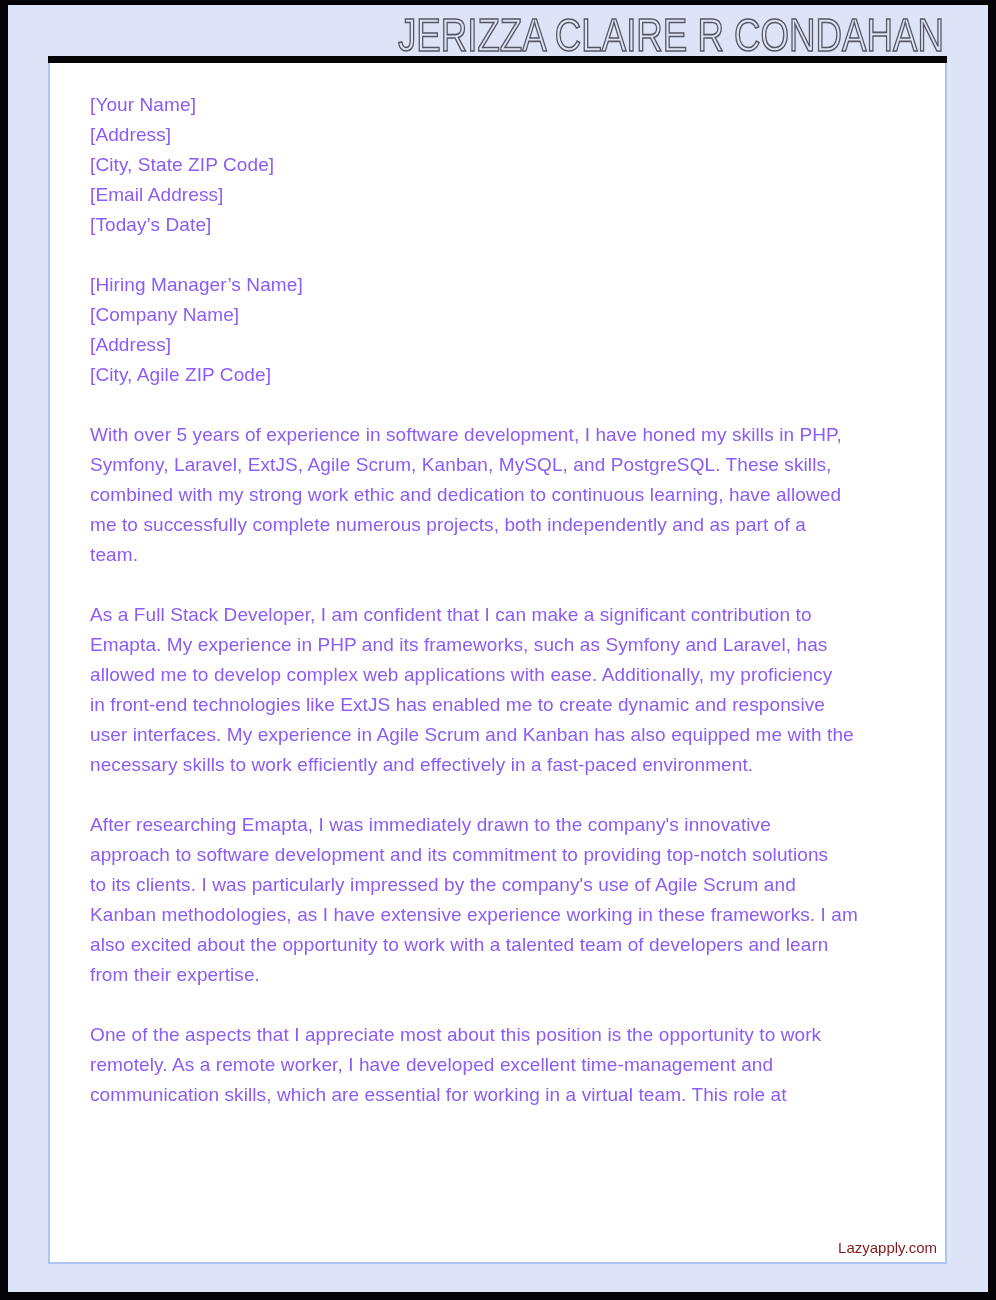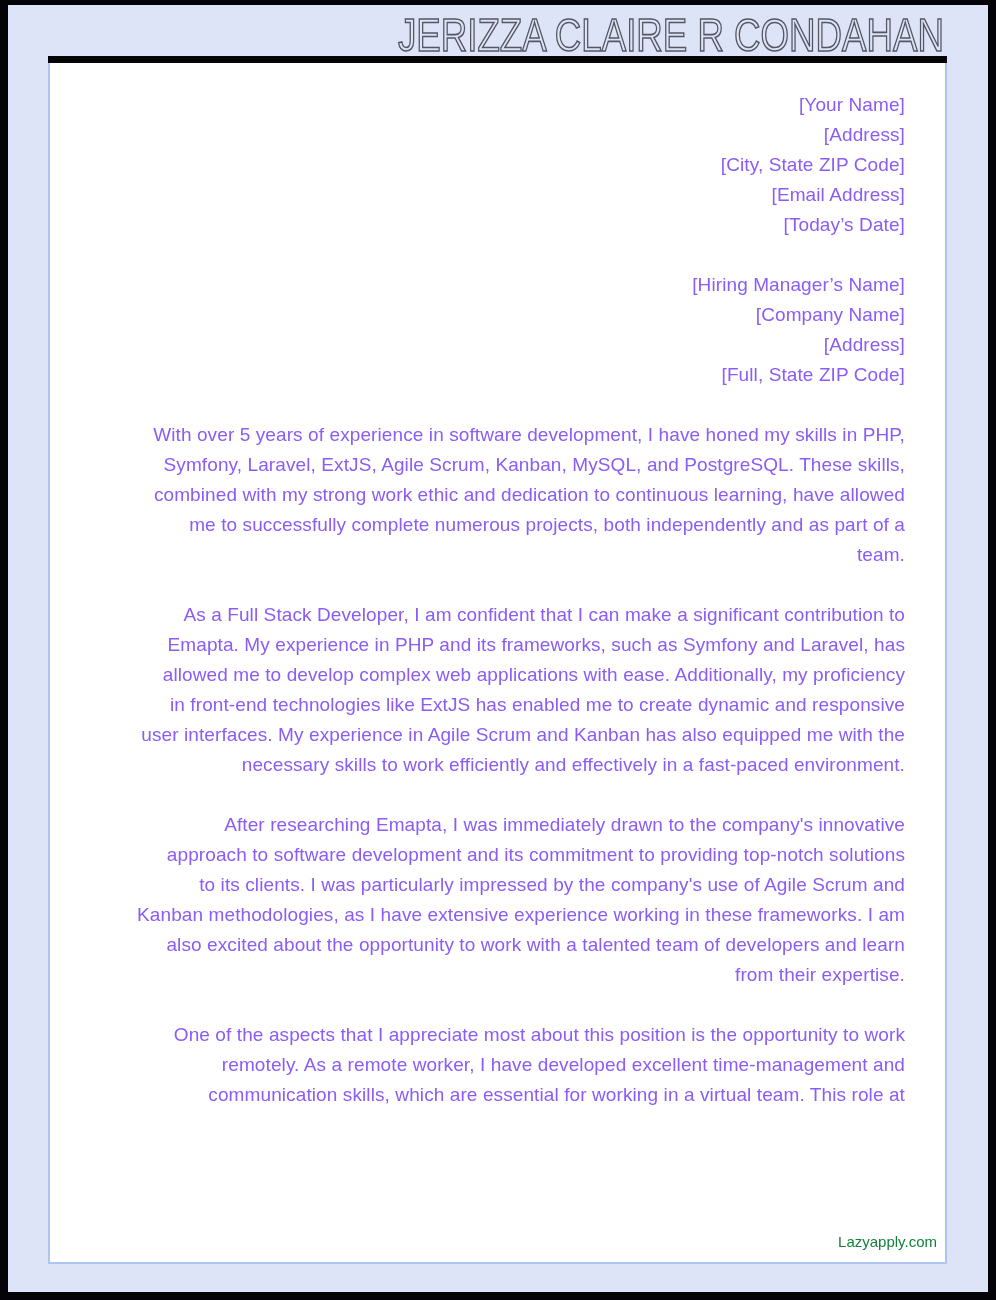--- a/index.html
+++ b/index.html
@@ -4,21 +4,21 @@
 <style>
   html, body { margin: 0; padding: 0; }
   body {
     width: 996px;
     height: 1300px;
     position: relative;
     background: #dde4f8;
     font-family: "Liberation Sans", "DejaVu Sans", sans-serif;
     overflow: hidden;
   }
-  .screen { position: absolute; inset: 0; text-align: right; }
+  .screen { position: absolute; inset: 0; }
 
   
   .frame {
     position: absolute; inset: 0;
     border: solid #030308;
     border-width: 5px 8px 8px 8px;
     z-index: 20;
     pointer-events: none;
   }
 
@@ -76,45 +76,45 @@
   }
   .block {
     white-space: pre-line;
     margin: 0 0 30px 0;
   }
   .block:last-child { margin-bottom: 8px; }
 
   .watermark {
     position: absolute;
     right: 8px;
-    bottom: 12px;
+    bottom: 6px;
     font-size: 15px;
     line-height: 16px;
-    color: #15803d;
+    color: #7f1d1d;
     white-space: nowrap;
   }
 </style>
 </head>
 <body>
 
 <div class="screen">
 
   <div class="title-name">JERIZZA CLAIRE R CONDAHAN</div>
 
   <div class="page">
     <div class="content">
       <div class="block">[Your Name]
 [Address]
 [City, State ZIP Code]
 [Email Address]
 [Today’s Date]</div>
       <div class="block">[Hiring Manager’s Name]
 [Company Name]
 [Address]
-[Full, State ZIP Code]</div>
+[City, Agile ZIP Code]</div>
       <div class="block">With over 5 years of experience in software development, I have honed my skills in PHP,
 Symfony, Laravel, ExtJS, Agile Scrum, Kanban, MySQL, and PostgreSQL. These skills,
 combined with my strong work ethic and dedication to continuous learning, have allowed
 me to successfully complete numerous projects, both independently and as part of a
 team.</div>
       <div class="block">As a Full Stack Developer, I am confident that I can make a significant contribution to
 Emapta. My experience in PHP and its frameworks, such as Symfony and Laravel, has
 allowed me to develop complex web applications with ease. Additionally, my proficiency
 in front-end technologies like ExtJS has enabled me to create dynamic and responsive
 user interfaces. My experience in Agile Scrum and Kanban has also equipped me with the

